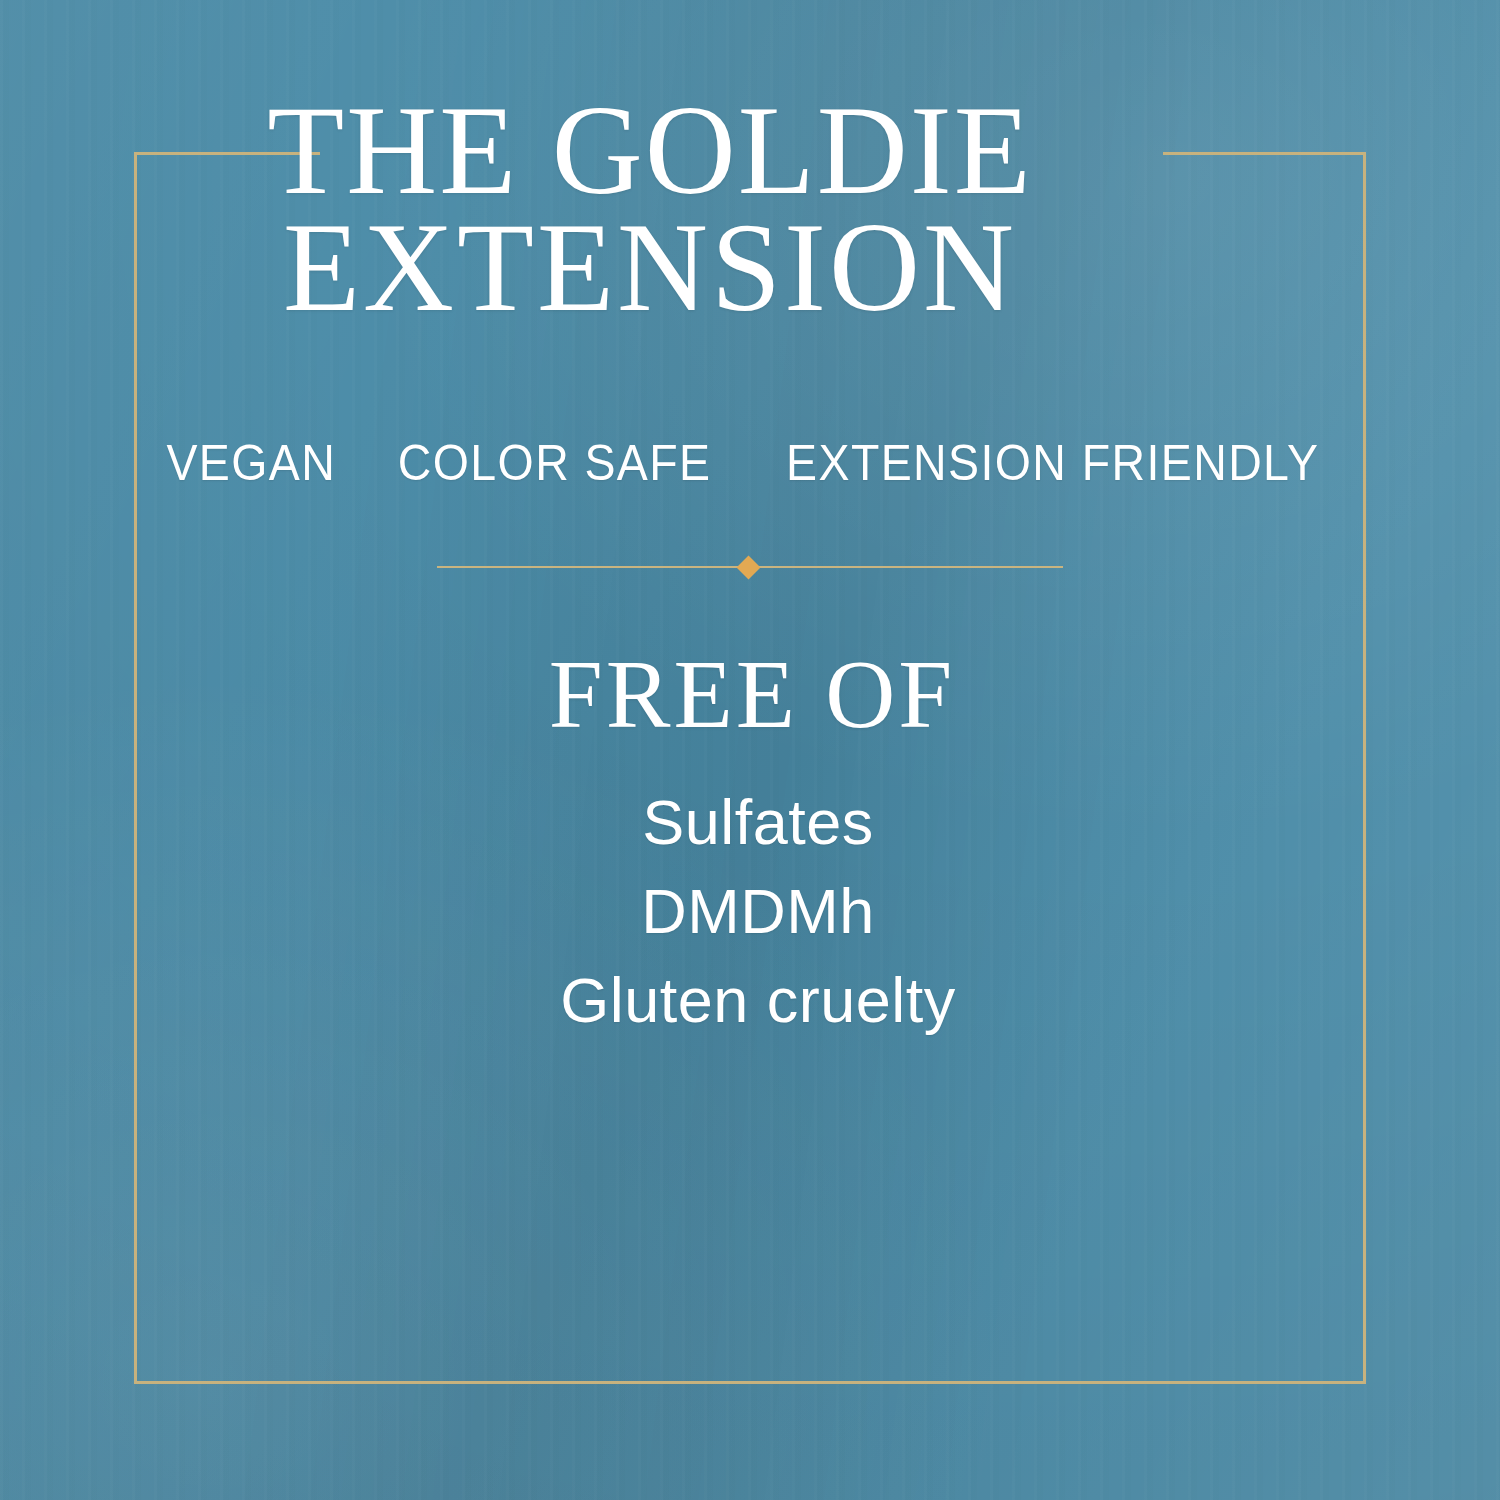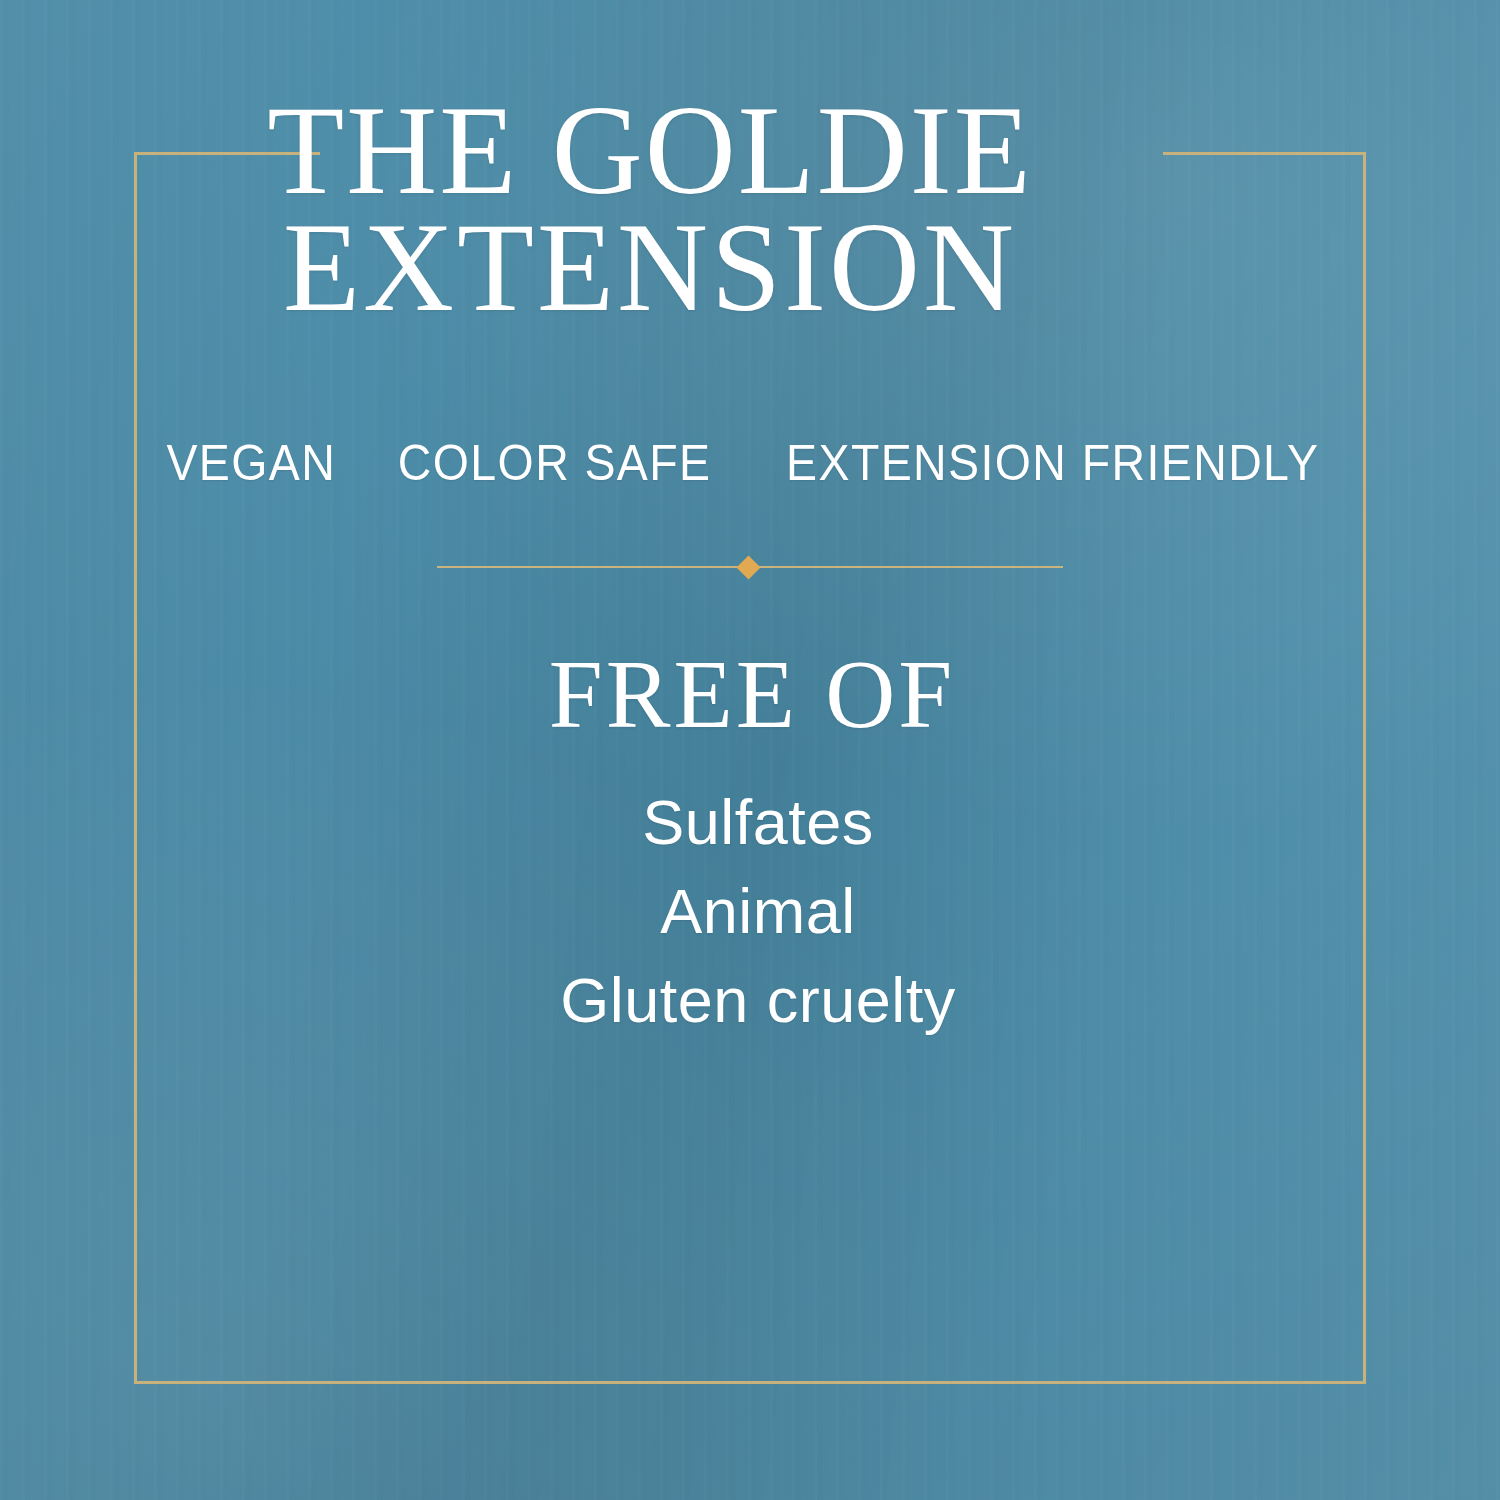--- a/index.html
+++ b/index.html
@@ -237,17 +237,17 @@
 
   <div class="divider">
     <div class="divider-rule"></div>
     <div class="divider-diamond"></div>
   </div>
 
   <div class="freeof">FREE OF</div>
 
   <ul class="free-list">
     <li>Sulfates</li>
-    <li>Animal</li>
+    <li>DMDMh</li>
     <li>Gluten cruelty</li>
   </ul>
 
 </div>
 
 </body></html>

